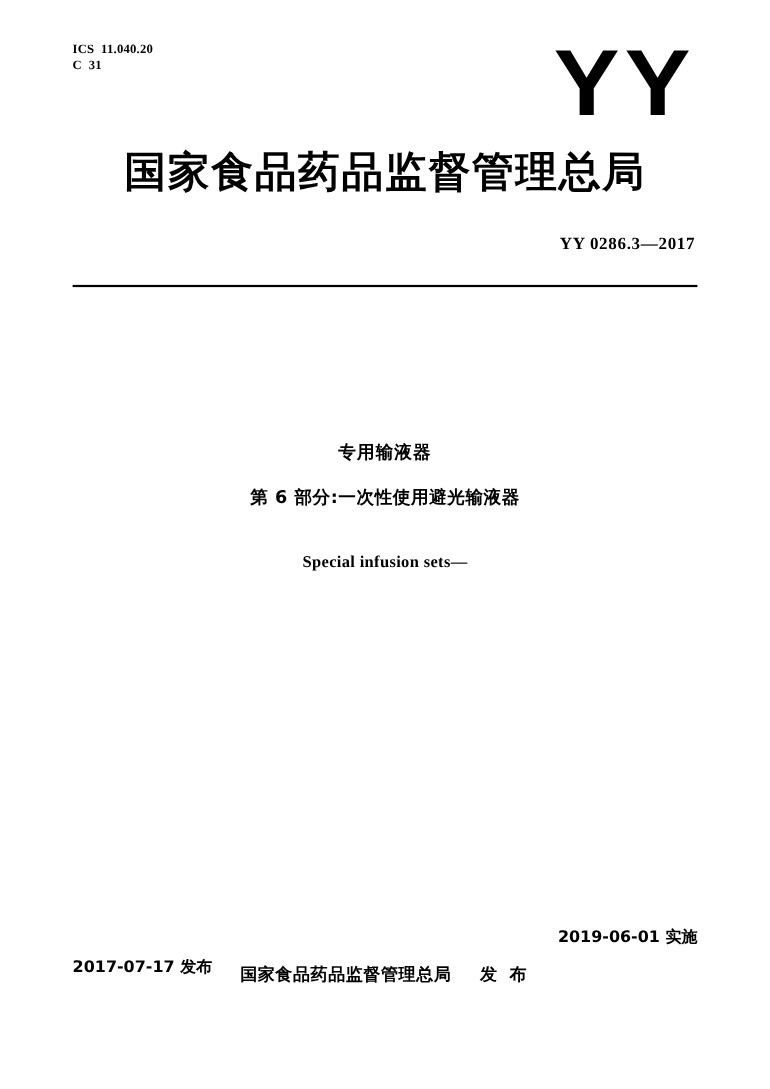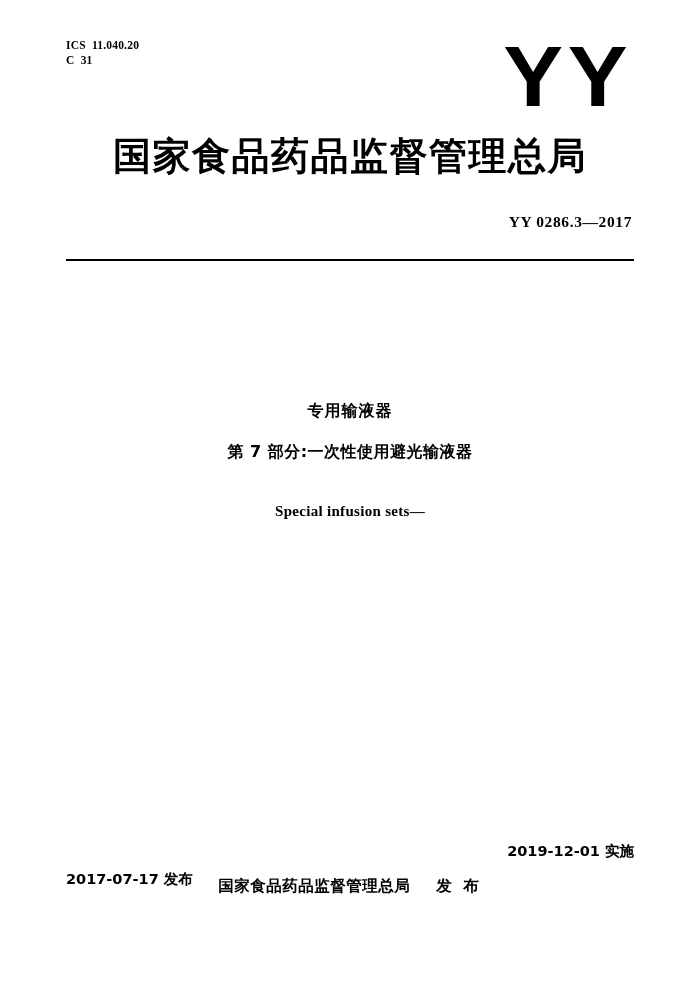--- a/index.html
+++ b/index.html
@@ -164,29 +164,29 @@
   <div class="yy-logo">YY</div>
 
   <div class="national-title">国家食品药品监督管理总局</div>
 
   <div class="std-number">YY 0286.3—2017</div>
 
   <div class="hrule"></div>
 
   <div class="doc-title-cn">
     <div class="l1">专用输液器</div>
-    <div class="l2">第 7 部分:一次性使用避光输液器</div>
+    <div class="l2">第 6 部分:一次性使用避光输液器</div>
   </div>
 
   <div class="doc-title-en">
     <div>Special infusion sets—</div>
   </div>
 
   <div class="date-row">
     <span class="date-left">2017-07-17 发布</span>
-    <span class="date-right">2019-12-01 实施</span>
+    <span class="date-right">2019-06-01 实施</span>
   </div>
 
   <div class="publisher">
     <span>国家食品药品监督管理总局</span><span class="spacer"></span><span class="issue">发 布</span>
   </div>
 
 </div>
 
 </body></html>

